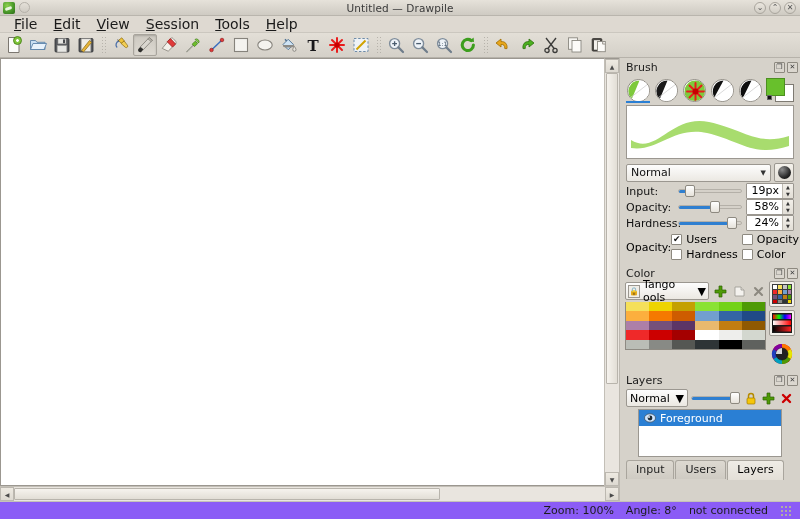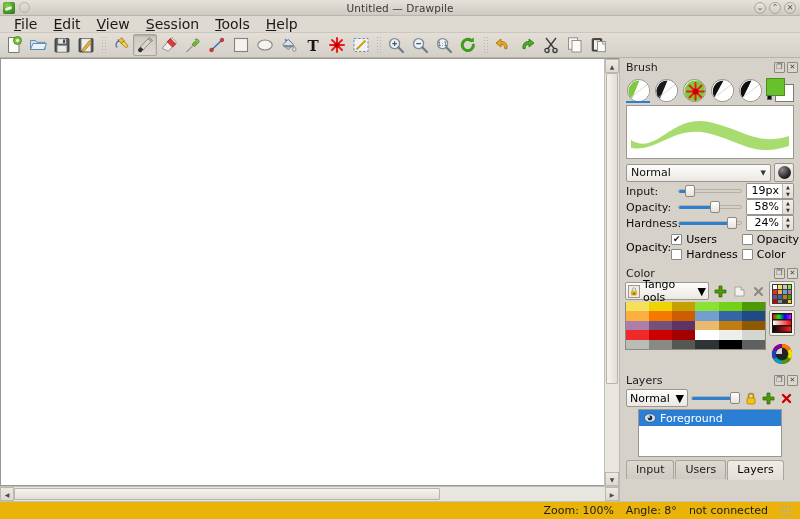--- a/index.html
+++ b/index.html
@@ -363,21 +363,21 @@
     border-radius: 3px 3px 0 0; margin-right: 1px; color: #222;
   }
   .dtab.sel {
     background: linear-gradient(to bottom,#efece6,#e3dfd7);
     padding-bottom: 4px; color: #000;
   }
 
   
   .statusbar {
     height: 18px; min-height: 18px;
-    background: #eab308;
+    background: #8b5cf6;
     border-top: 1px solid #c5c1b9;
     display: flex; align-items: center; justify-content: flex-end;
     padding-right: 8px; gap: 12px;
     font-size: 11px; color: #1c1c1c; text-align: center;
   }
   .statusbar .grip {
     width: 12px; height: 12px;
     background-image: radial-gradient(circle, #b0aca4 0.8px, transparent 1px);
     background-size: 4px 4px;
   }

